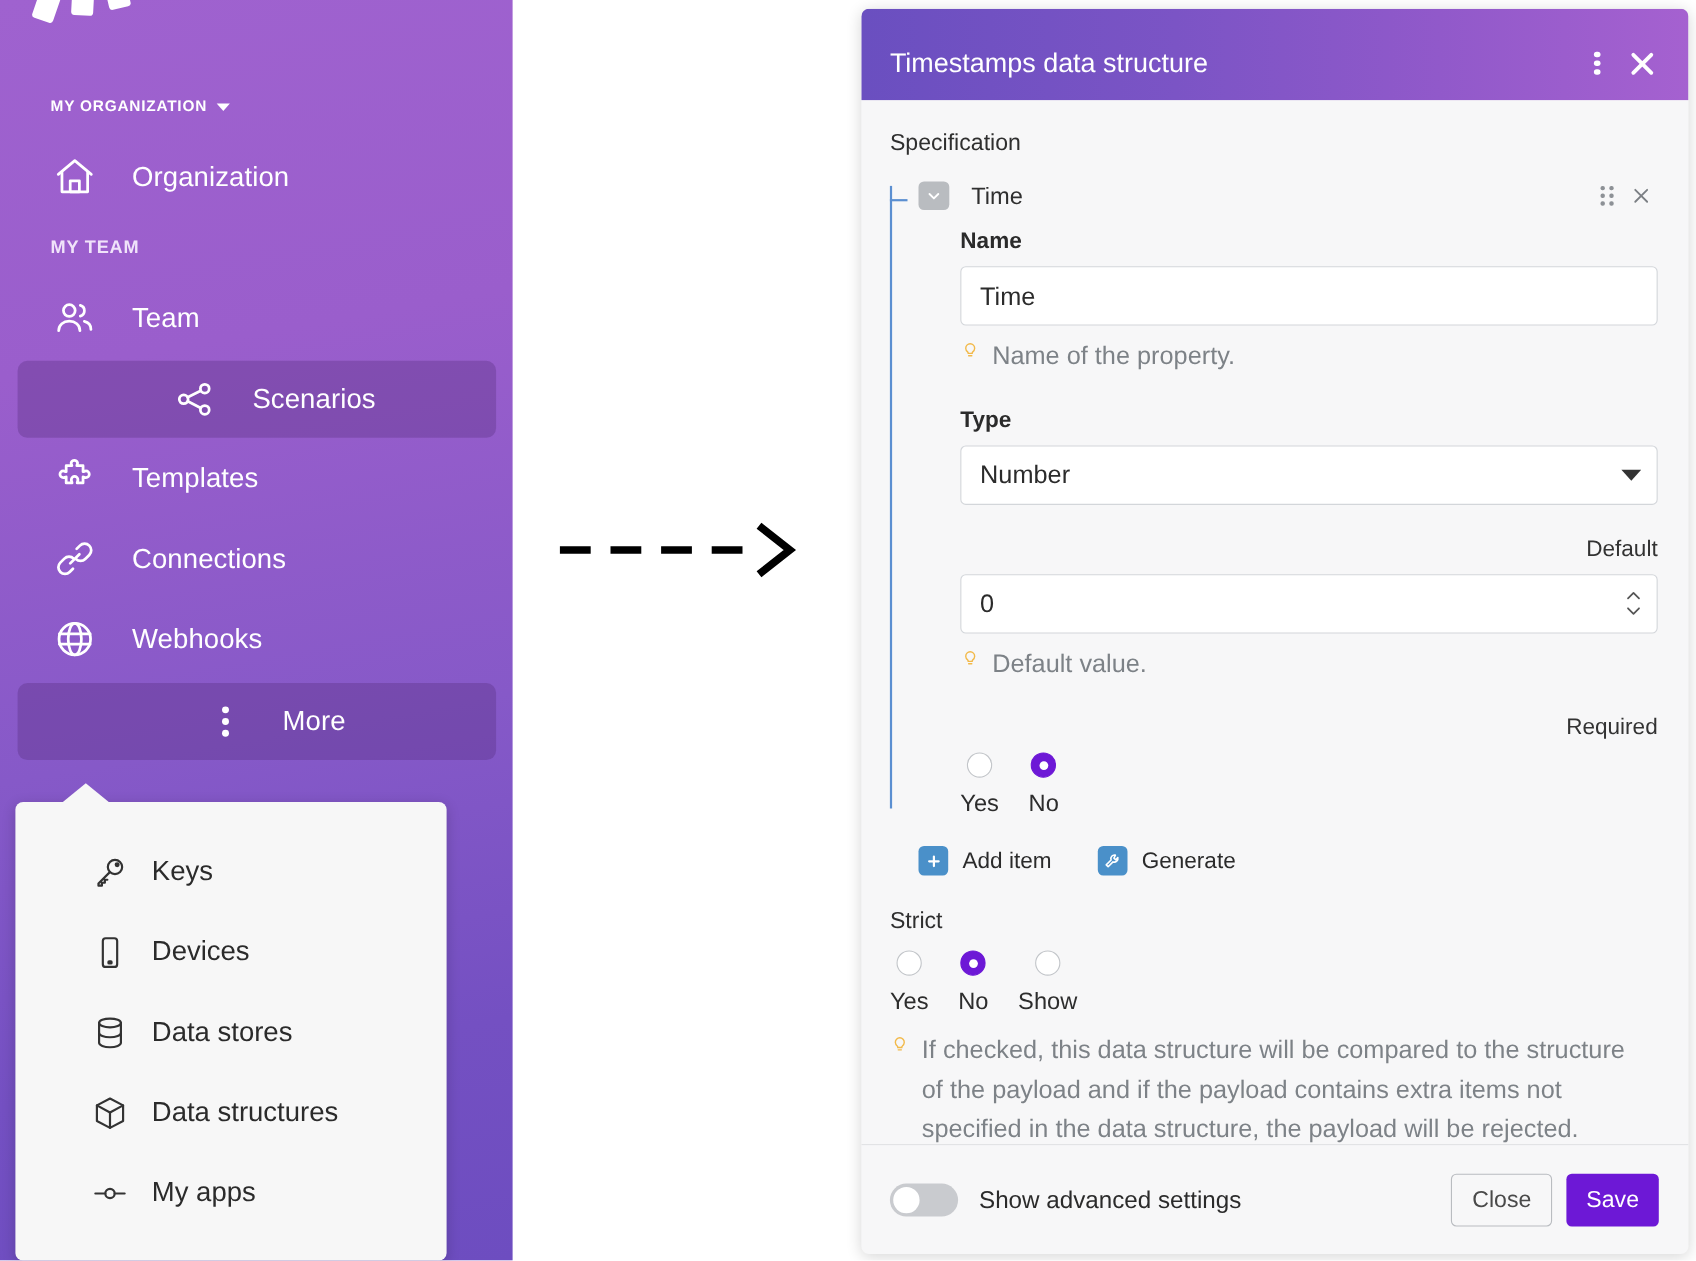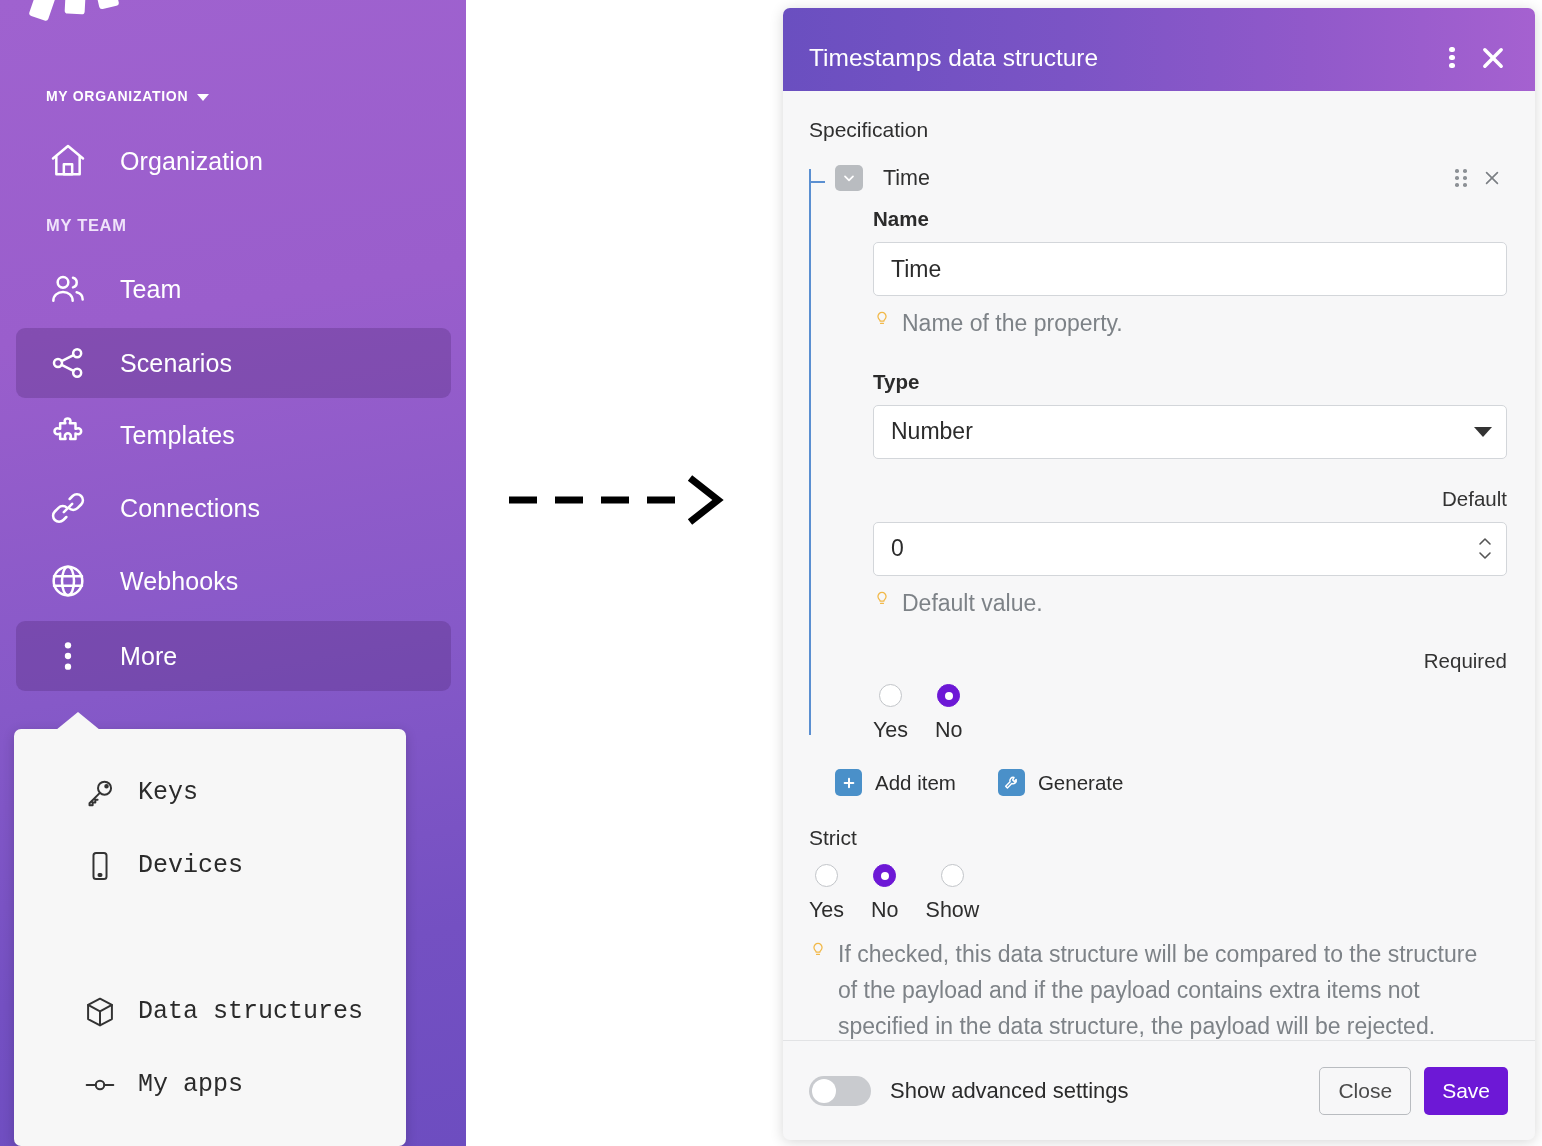--- a/index.html
+++ b/index.html
@@ -48,37 +48,36 @@
     position: absolute; left: 46px;
     color: #f0e3fa; font-size: 16.5px; font-weight: bold; letter-spacing: 0.7px;
   }
 
   .nav-item {
     position: absolute; left: 16px; width: 435px; height: 70px;
     display: flex; align-items: center;
     border-radius: 9px;
     color: #ffffff;
   }
-  .nav-item.active { background: rgba(79,40,115,0.30); }
+  .nav-item.active { background: rgba(79,40,115,0.30); justify-content: center; }
   .nav-ico {
     width: 52px; margin-left: 26px;
     display: flex; align-items: center; justify-content: center;
     flex: none;
   }
   .nav-ico svg { display: block; }
   .nav-label { font-size: 25px; margin-left: 26px; letter-spacing: 0.1px; }
 
   
   .popmenu {
     position: absolute; left: 14px; top: 729px;
     width: 392px; height: 417px;
     background: #f7f7f7;
     border-radius: 7px;
     box-shadow: 0 3px 12px rgba(0,0,0,0.18);
-    font-family: Liberation Mono, monospace;
   }
   .pop-arrow {
     position: absolute; left: 42px; top: -17px;
     width: 0; height: 0;
     border-left: 22px solid transparent;
     border-right: 22px solid transparent;
     border-bottom: 18px solid #f7f7f7;
   }
   .pop-item {
     position: absolute; left: 0; width: 392px; height: 73px;
@@ -341,20 +340,30 @@
       <div class="pop-item" style="top:100px">
         <span class="pop-ico">
           <svg width="34" height="34" viewBox="0 0 24 24" fill="none" stroke="#333" stroke-width="1.4" stroke-linecap="round" stroke-linejoin="round">
             <rect x="7.4" y="2.8" width="9.2" height="18.4" rx="1.8"></rect>
               <rect x="11" y="17.6" width="2" height="1.4" rx="0.4" fill="#333"></rect>
           </svg>
         </span>
         <span class="pop-label">Devices</span>
       </div>
 
+      <div class="pop-item" style="top:173px">
+        <span class="pop-ico">
+          <svg width="34" height="34" viewBox="0 0 24 24" fill="none" stroke="#333" stroke-width="1.4" stroke-linecap="round" stroke-linejoin="round">
+            <ellipse cx="12" cy="5.6" rx="7" ry="2.8"></ellipse>
+            <path d="M5 5.6v12.8c0 1.55 3.13 2.8 7 2.8s7-1.25 7-2.8V5.6"></path>
+            <path d="M5 12c0 1.55 3.13 2.8 7 2.8s7-1.25 7-2.8"></path>
+          </svg>
+        </span>
+        <span class="pop-label">Data stores</span>
+      </div>
 
       <div class="pop-item" style="top:246px">
         <span class="pop-ico">
           <svg width="34" height="34" viewBox="0 0 24 24" fill="none" stroke="#333" stroke-width="1.4" stroke-linecap="round" stroke-linejoin="round">
             <path d="M12 2.6 20.4 7v10L12 21.4 3.6 17V7Z"></path>
               <path d="M3.6 7 12 11.6 20.4 7"></path>
               <path d="M12 11.6v9.8"></path>
           </svg>
         </span>
         <span class="pop-label">Data structures</span>

